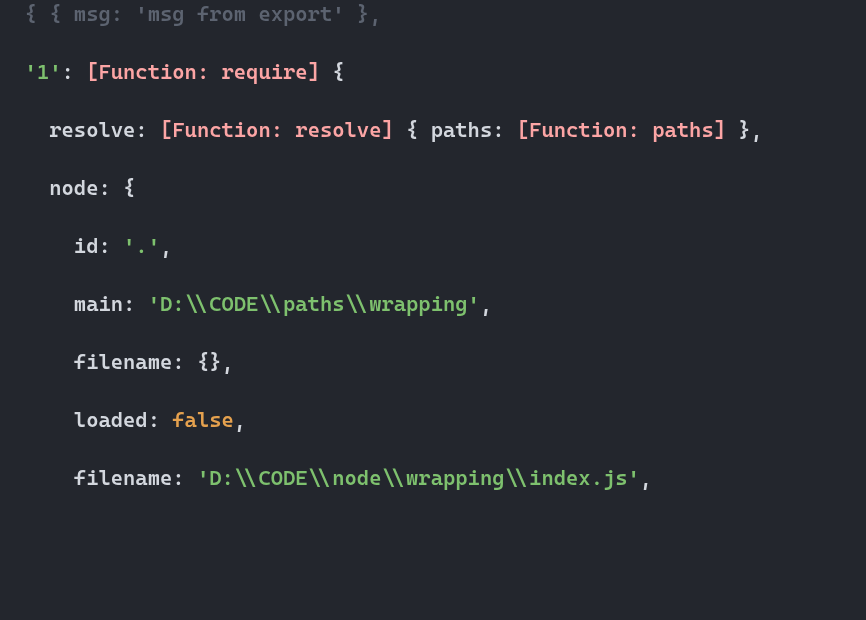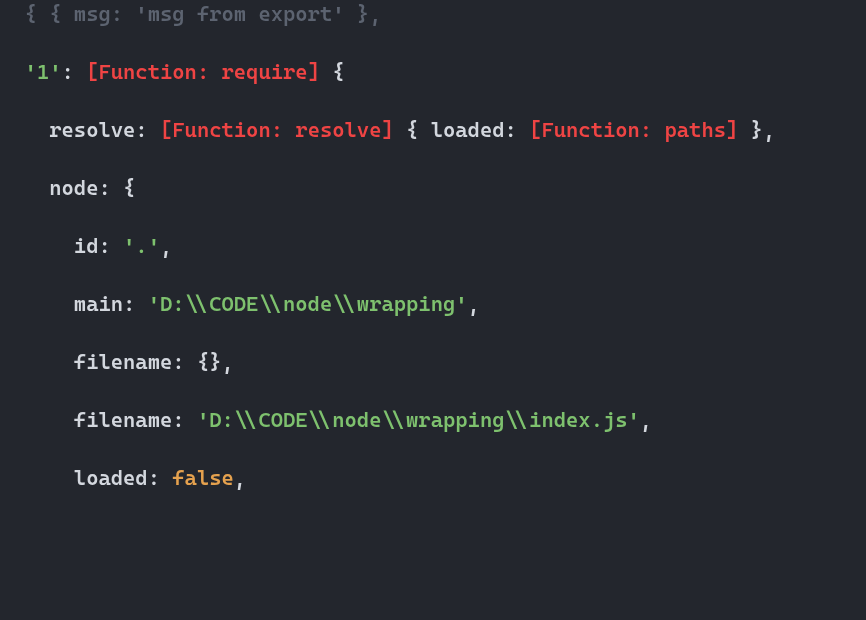--- a/index.html
+++ b/index.html
@@ -15,37 +15,37 @@
     padding: 0;
     font-family: "Cascadia Code", "Fira Code", Consolas, "Courier New", monospace;
     font-size: 21px;
     line-height: 1.38;
     font-weight: 600;
     color: #d3d7de;
     white-space: pre;
     letter-spacing: 0px;
   }
   .t-green   { color: #7ec16e; }
-  .t-cyan    { color: #ef4444; }
+  .t-cyan    { color: #fca5a5; }
   .t-orange  { color: #e5a14e; }
   .t-faint   { color: #5c6370; }
   .line { display: block; }
 </style>
 </head>
 <body>
 
 <pre class="code"><span class="line"><span class="t-faint">  { </span><span class="t-faint">{ msg: 'msg from export' }</span><span class="t-faint">,</span></span>
 <span class="line"><span>  </span><span class="t-green">'1'</span><span>: </span><span class="t-cyan">[Function: require]</span><span> {</span></span>
-<span class="line"><span>    </span><span>resolve: </span><span class="t-cyan">[Function: resolve]</span><span> { loaded: </span><span class="t-cyan">[Function: paths]</span><span> },</span></span>
+<span class="line"><span>    </span><span>resolve: </span><span class="t-cyan">[Function: resolve]</span><span> { paths: </span><span class="t-cyan">[Function: paths]</span><span> },</span></span>
 <span class="line"><span>    </span><span>node: {</span></span>
 <span class="line"><span>      </span><span>id: </span><span class="t-green">'.'</span><span>,</span></span>
-<span class="line"><span>      </span><span>main: </span><span class="t-green">'D:\\CODE\\node\\wrapping'</span><span>,</span></span>
+<span class="line"><span>      </span><span>main: </span><span class="t-green">'D:\\CODE\\paths\\wrapping'</span><span>,</span></span>
 <span class="line"><span>      </span><span>filename: {}</span><span>,</span></span>
+<span class="line"><span>      </span><span>loaded: </span><span class="t-orange">false</span><span>,</span></span>
 <span class="line"><span>      </span><span>filename: </span><span class="t-green">'D:\\CODE\\node\\wrapping\\index.js'</span><span>,</span></span>
-<span class="line"><span>      </span><span>loaded: </span><span class="t-orange">false</span><span>,</span></span>
 
 
 
 
 
 
 
 
 
 

